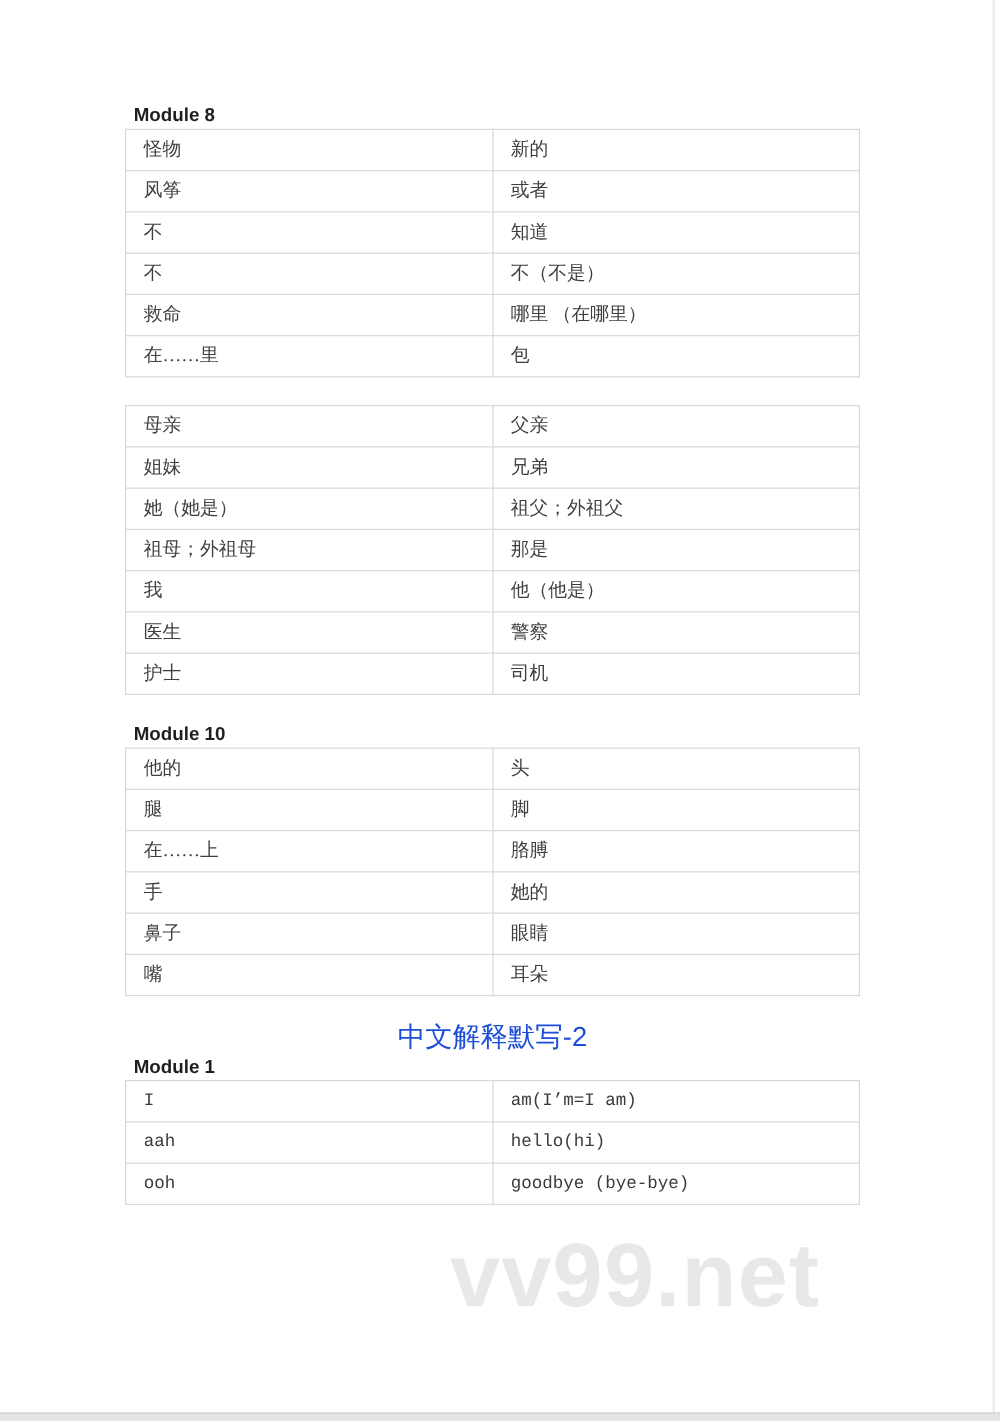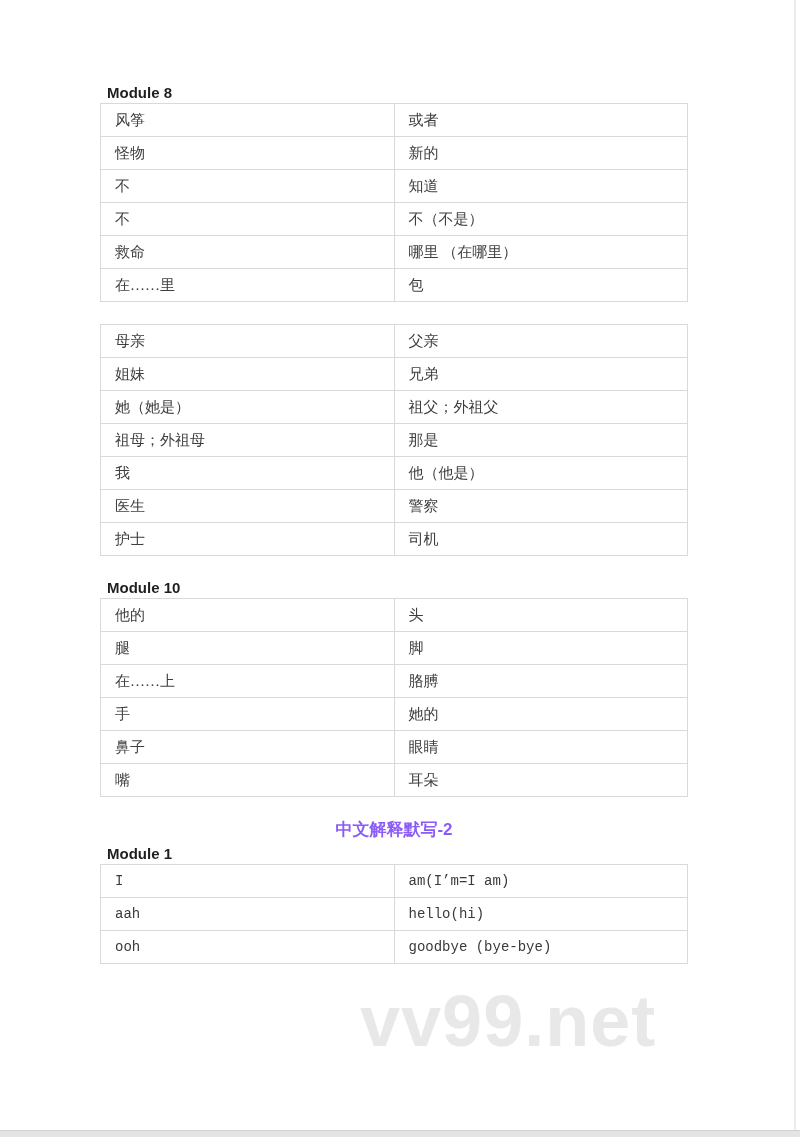--- a/index.html
+++ b/index.html
@@ -74,23 +74,23 @@
     overflow: hidden;
     white-space: nowrap;
   }
   table.vocab-table.mono td {
     font-family: "Liberation Mono", "DejaVu Sans Mono", monospace;
     font-size: 14px;
     color: #3a3a3a;
   }
   .doc-center-title {
     font-family: "Liberation Sans", sans-serif;
-    font-size: 17px;
-    font-weight: bold;
-    color: #8b5cf6;
+    font-size: 22px;
+    font-weight: normal;
+    color: #1d4ed8;
     text-align: center;
     line-height: 22px;
     margin: 0 0 3px 0;
   }
   .watermark {
     position: absolute;
     left: 360px;
     top: 985px;
     font-family: "Liberation Sans", "DejaVu Sans", sans-serif;
     font-size: 72px;
@@ -106,26 +106,26 @@
 </head>
 <body>
 
 <div class="viewport">
   <div class="page">
     <div id="sections" class="content">
         <div class="module-heading">Module 8</div>
         <table class="vocab-table">
           <tbody>
             <tr>
+              <td>怪物</td>
+              <td>新的</td>
+            </tr>
+            <tr>
               <td>风筝</td>
               <td>或者</td>
-            </tr>
-            <tr>
-              <td>怪物</td>
-              <td>新的</td>
             </tr>
             <tr>
               <td>不</td>
               <td>知道</td>
             </tr>
             <tr>
               <td>不</td>
               <td>不（不是）</td>
             </tr>
             <tr>

